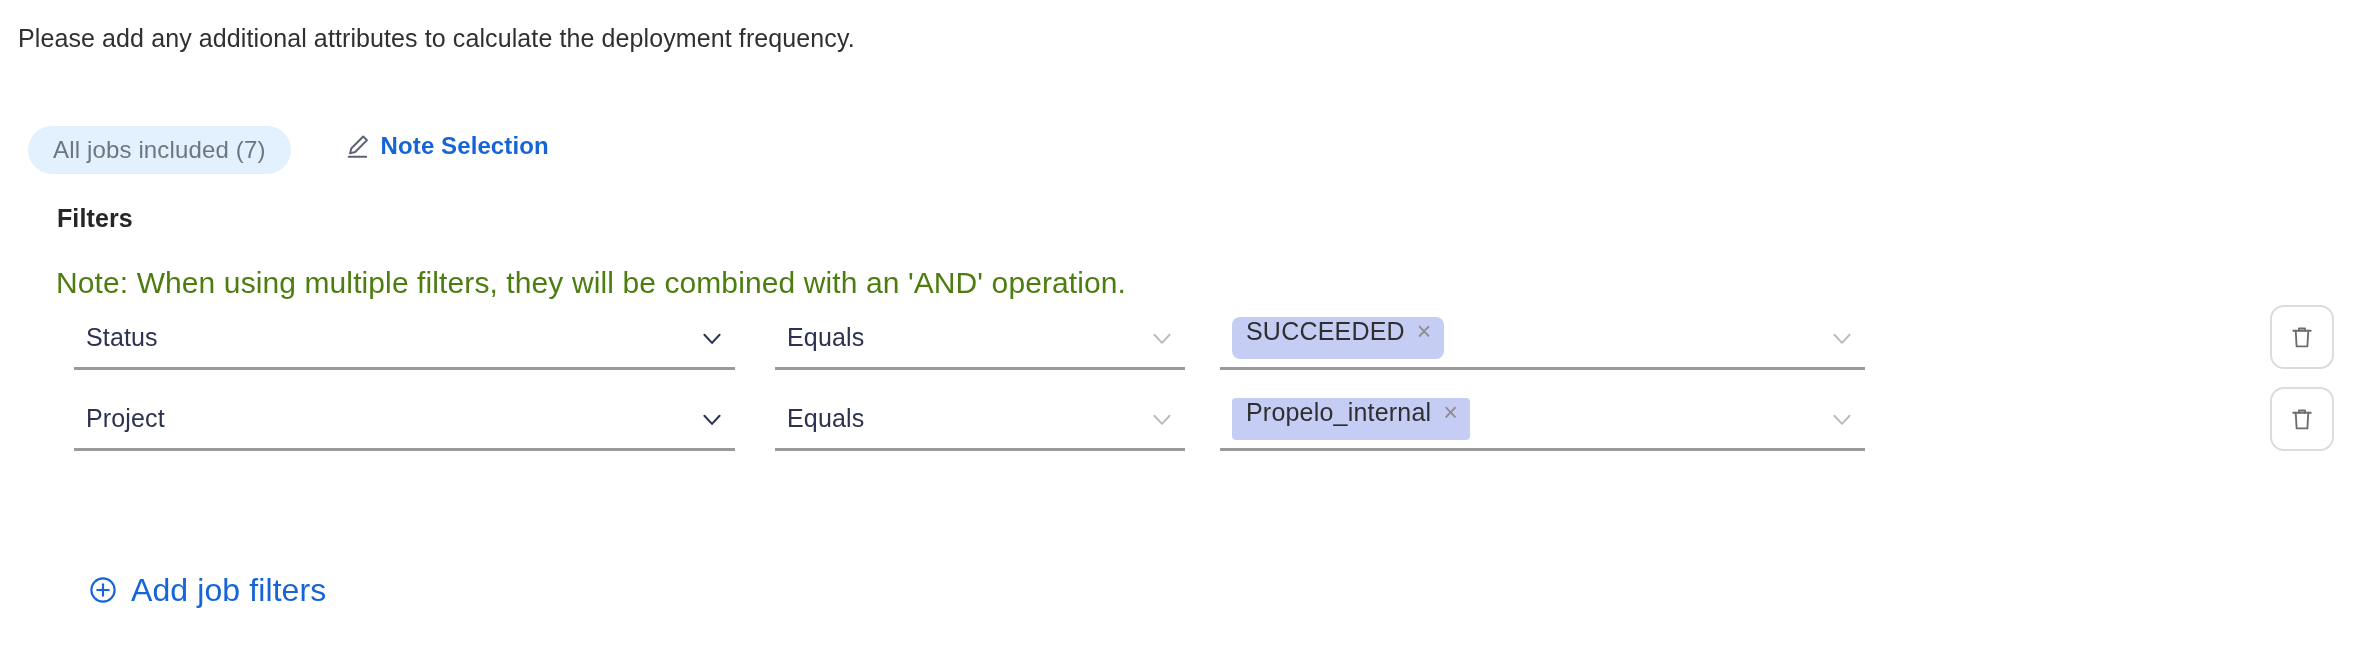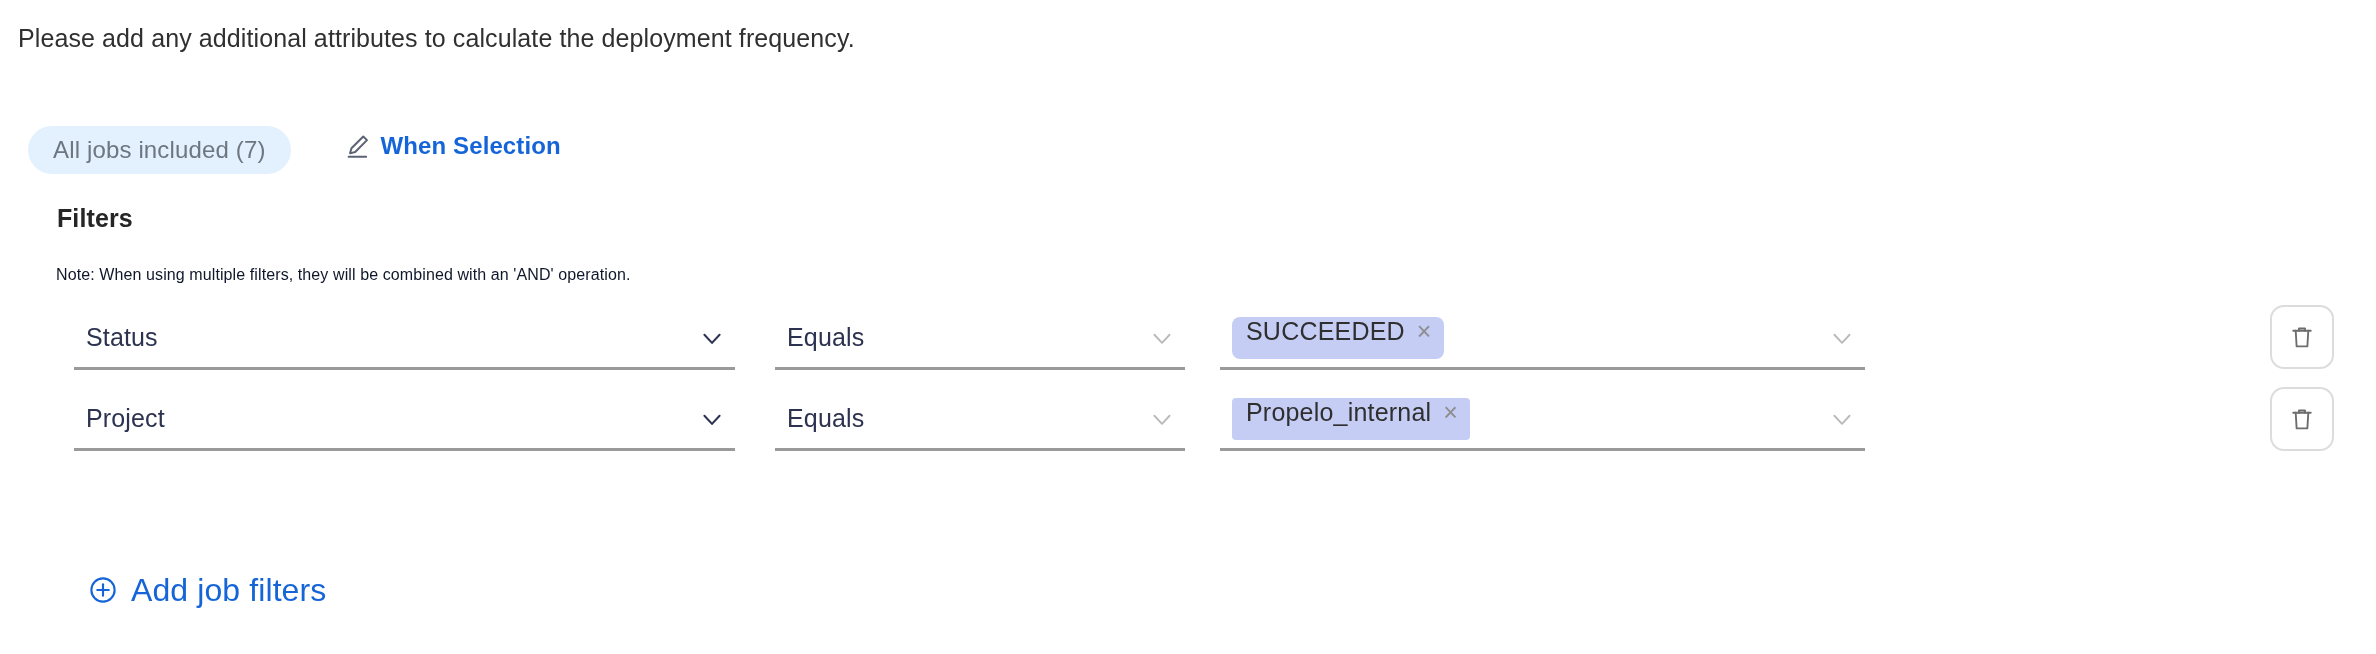--- a/index.html
+++ b/index.html
@@ -79,22 +79,22 @@
     top: 204px;
     font-size: 25px;
     font-weight: bold;
     color: #262626;
     letter-spacing: 0.1px;
   }
   .filters-note {
     position: absolute;
     left: 56px;
     top: 266px;
-    font-size: 16px;
-    color: #0f172a;
+    font-size: 30px;
+    color: #4d7c0f;
     letter-spacing: 0.1px;
     white-space: nowrap;
   }
 
   
   .filter-row {
     position: absolute;
     left: 0;
     width: 2376px;
     height: 80px;
@@ -210,21 +210,21 @@
 
   <div class="selection-row">
     <div class="jobs-pill">
       <span>All jobs included (7)</span>
     </div>
     <div class="edit-selection">
       <svg class="pencil-icon" viewBox="0 0 24 24" fill="none" stroke="#5a6274" stroke-width="1.7" stroke-linecap="round" stroke-linejoin="round">
         <path d="M16.5 3.8 19.7 7 9.6 17.1 5.2 18.3 6.4 13.9z"></path>
         <line x1="4" y1="21.2" x2="19" y2="21.2"></line>
       </svg>
-      <span class="edit-selection-label">When Selection</span>
+      <span class="edit-selection-label">Note Selection</span>
     </div>
   </div>
 
   <div class="filters-title">Filters</div>
   <div class="filters-note">Note: When using multiple filters, they will be combined with an 'AND' operation.</div>
 
   <div class="filter-row r0">
     <div class="select c0">
       <span class="select-value">Status</span>
       <svg class="chev dark" viewBox="0 0 24 24" fill="none" stroke="currentColor" stroke-width="1.9" stroke-linecap="round" stroke-linejoin="round">

